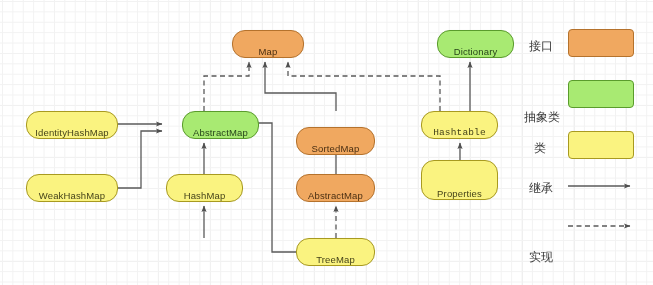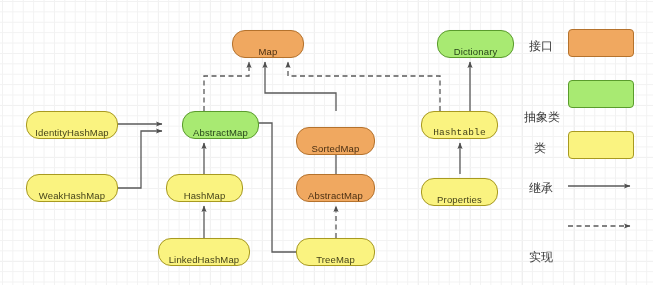--- a/index.html
+++ b/index.html
@@ -147,27 +147,24 @@
   </div>
 
   <div class="node cls" style="left:26px;top:174px;width:92px;height:28px;">
     <span>WeakHashMap</span>
   </div>
 
   <div class="node iface" style="left:296px;top:174px;width:79px;height:28px;">
     <span>AbstractMap</span>
   </div>
 
-  <div class="node cls" style="left:421px;top:178px;width:77px;height:28px;">
+  <div class="node cls" style="left:421px;top:160px;width:77px;height:40px;">
     <span>Properties</span>
   </div>
 
-  <div class="node cls" style="left:158px;top:238px;width:92px;height:28px;">
-    <span>LinkedHashMap</span>
-  </div>
 
   <div class="node cls" style="left:296px;top:238px;width:79px;height:28px;">
     <span>TreeMap</span>
   </div>
 
   <div class="legend-label" style="left:529px;top:38px;">接口</div>
   <div class="legend-swatch iface" style="left:568px;top:29px;width:66px;height:28px;"></div>
 
   <div class="legend-label" style="left:524px;top:89px;margin-top:20px;">抽象类</div>
   <div class="legend-swatch abs" style="left:568px;top:80px;width:66px;height:28px;"></div>

